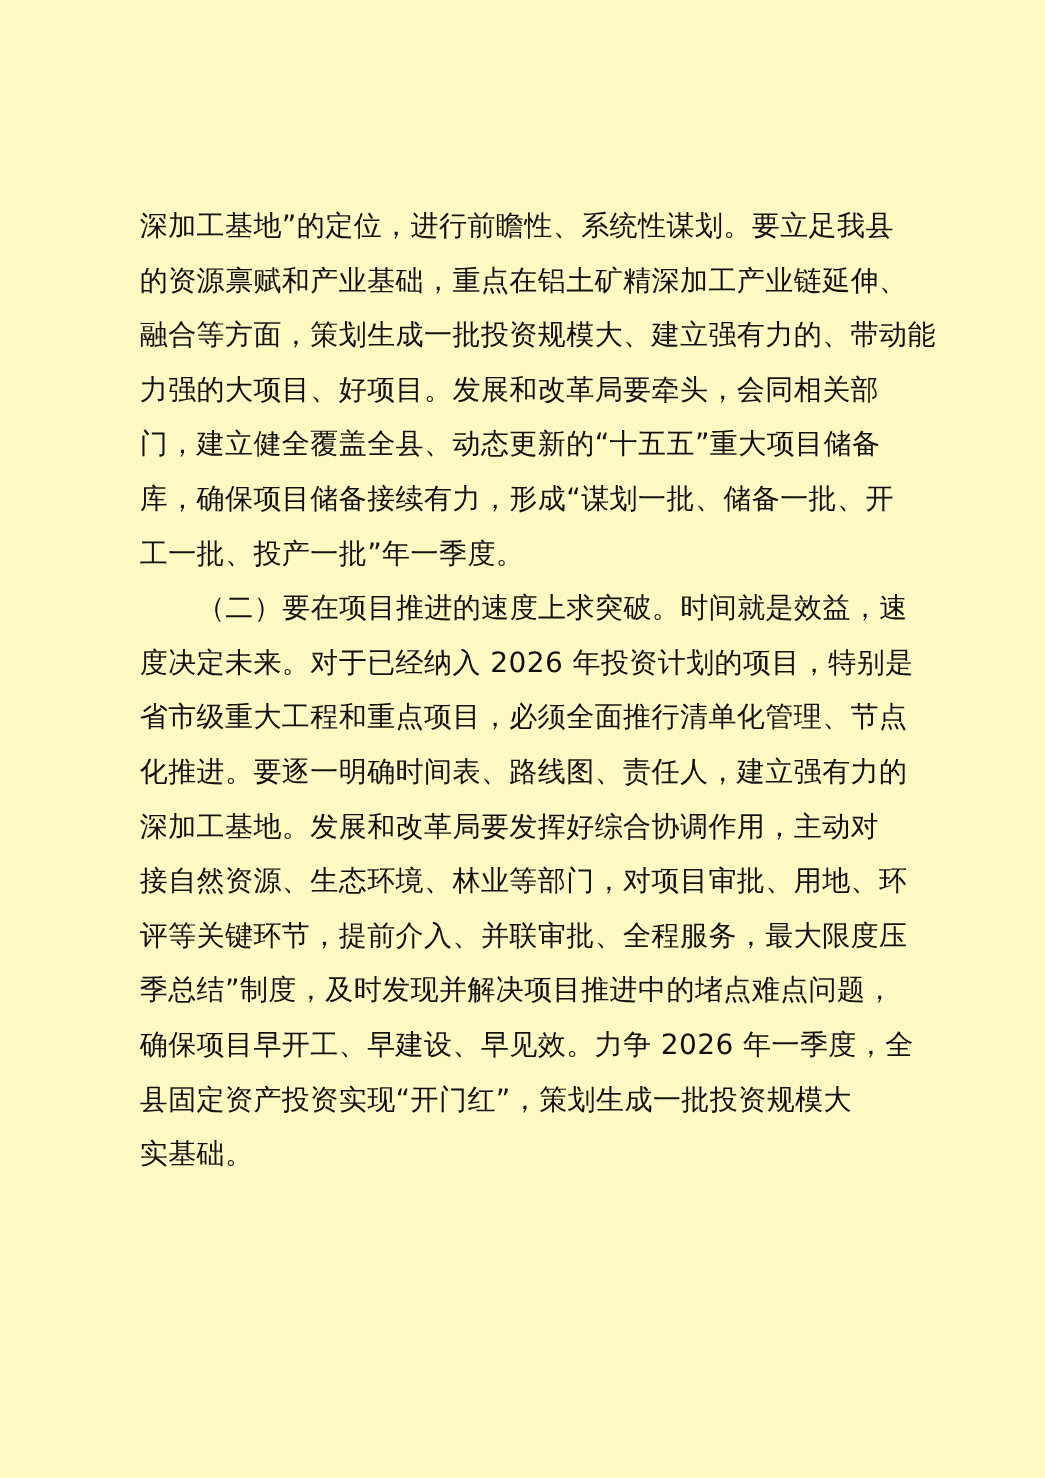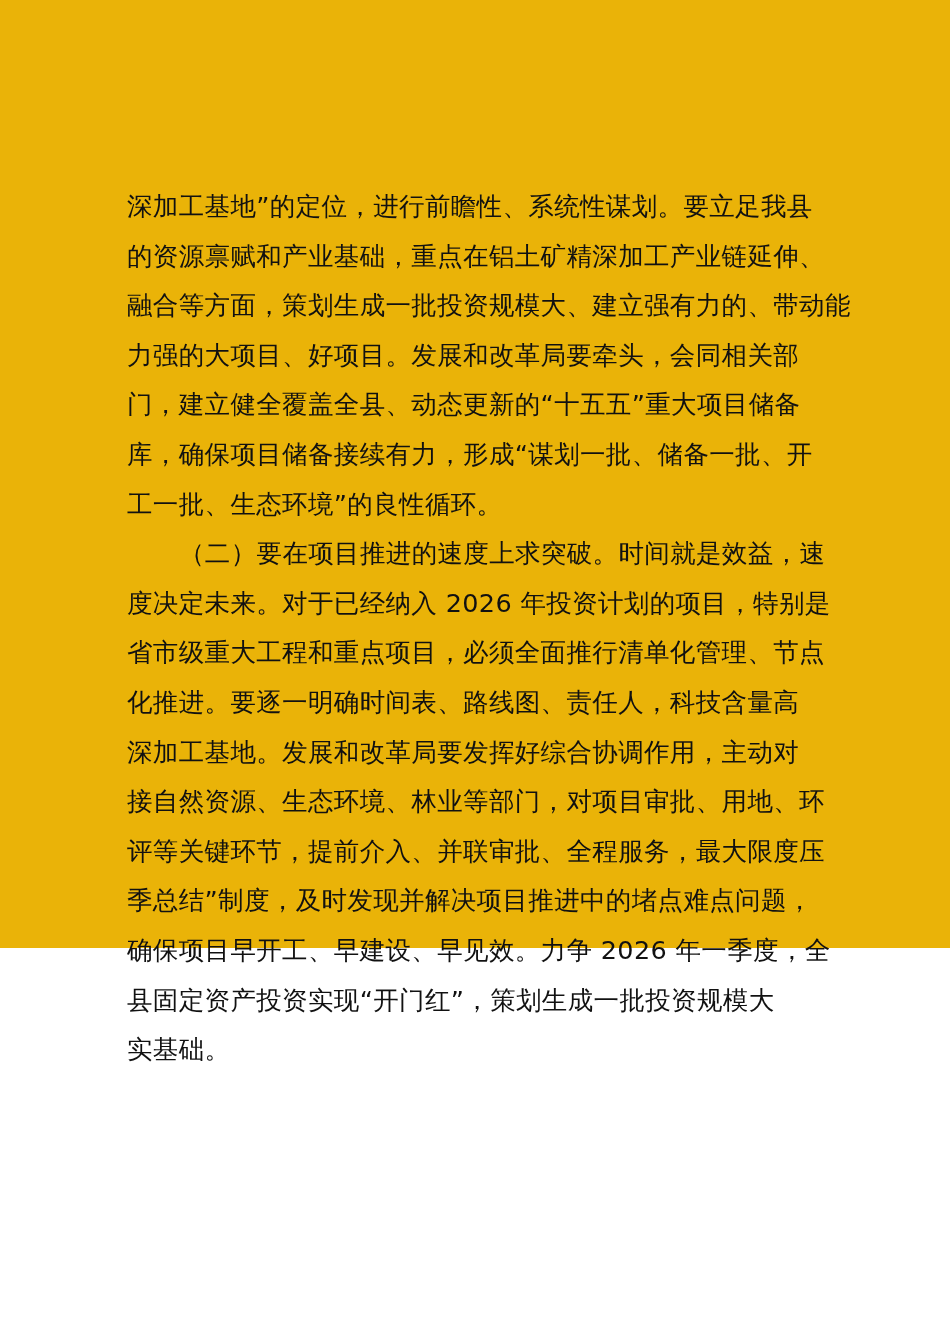--- a/index.html
+++ b/index.html
@@ -13,22 +13,22 @@
       position: relative;
       overflow: hidden;
       font-family: "DejaVu Sans", "Liberation Sans", sans-serif;
       color: #111111;
     }
     .page {
       position: absolute;
       left: 0;
       top: 0;
       width: 950px;
-      height: 948px;
-      background: #eab308;
+      height: 1344px;
+      background: #fef9c3;
     }
     .body-text {
       position: absolute;
       left: 127px;
       top: 182px;
       width: 706px;
     }
     .line {
       height: 49.6px;
       line-height: 49.6px;
@@ -46,28 +46,28 @@
 <div class="page">
   <div class="body-text">
 
     <div>
       <div class="line">深加工基地”的定位，进行前瞻性、系统性谋划。要立足我县</div>
       <div class="line">的资源禀赋和产业基础，重点在铝土矿精深加工产业链延伸、</div>
       <div class="line">融合等方面，策划生成一批投资规模大、建立强有力的、带动能</div>
       <div class="line">力强的大项目、好项目。发展和改革局要牵头，会同相关部</div>
       <div class="line">门，建立健全覆盖全县、动态更新的“十五五”重大项目储备</div>
       <div class="line">库，确保项目储备接续有力，形成“谋划一批、储备一批、开</div>
-      <div class="line">工一批、生态环境”的良性循环。</div>
+      <div class="line">工一批、投产一批”年一季度。</div>
     </div>
 
     <div>
       <div class="line indent">（二）要在项目推进的速度上求突破。时间就是效益，速</div>
       <div class="line">度决定未来。对于已经纳入 2026 年投资计划的项目，特别是</div>
       <div class="line">省市级重大工程和重点项目，必须全面推行清单化管理、节点</div>
-      <div class="line">化推进。要逐一明确时间表、路线图、责任人，科技含量高</div>
+      <div class="line">化推进。要逐一明确时间表、路线图、责任人，建立强有力的</div>
       <div class="line">深加工基地。发展和改革局要发挥好综合协调作用，主动对</div>
       <div class="line">接自然资源、生态环境、林业等部门，对项目审批、用地、环</div>
       <div class="line">评等关键环节，提前介入、并联审批、全程服务，最大限度压</div>
       <div class="line">季总结”制度，及时发现并解决项目推进中的堵点难点问题，</div>
       <div class="line">确保项目早开工、早建设、早见效。力争 2026 年一季度，全</div>
       <div class="line">县固定资产投资实现“开门红”，策划生成一批投资规模大</div>
       <div class="line">实基础。</div>
     </div>
 
   </div>

